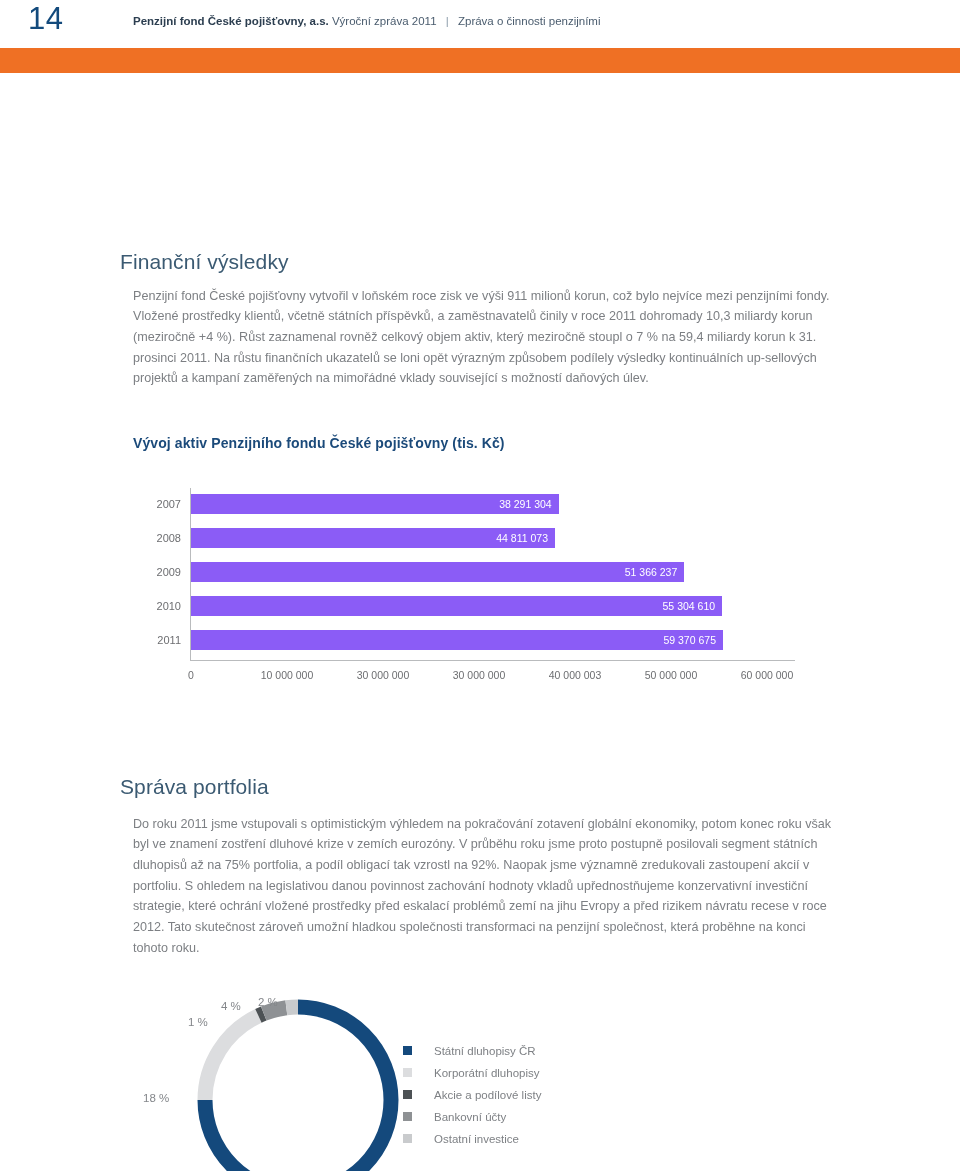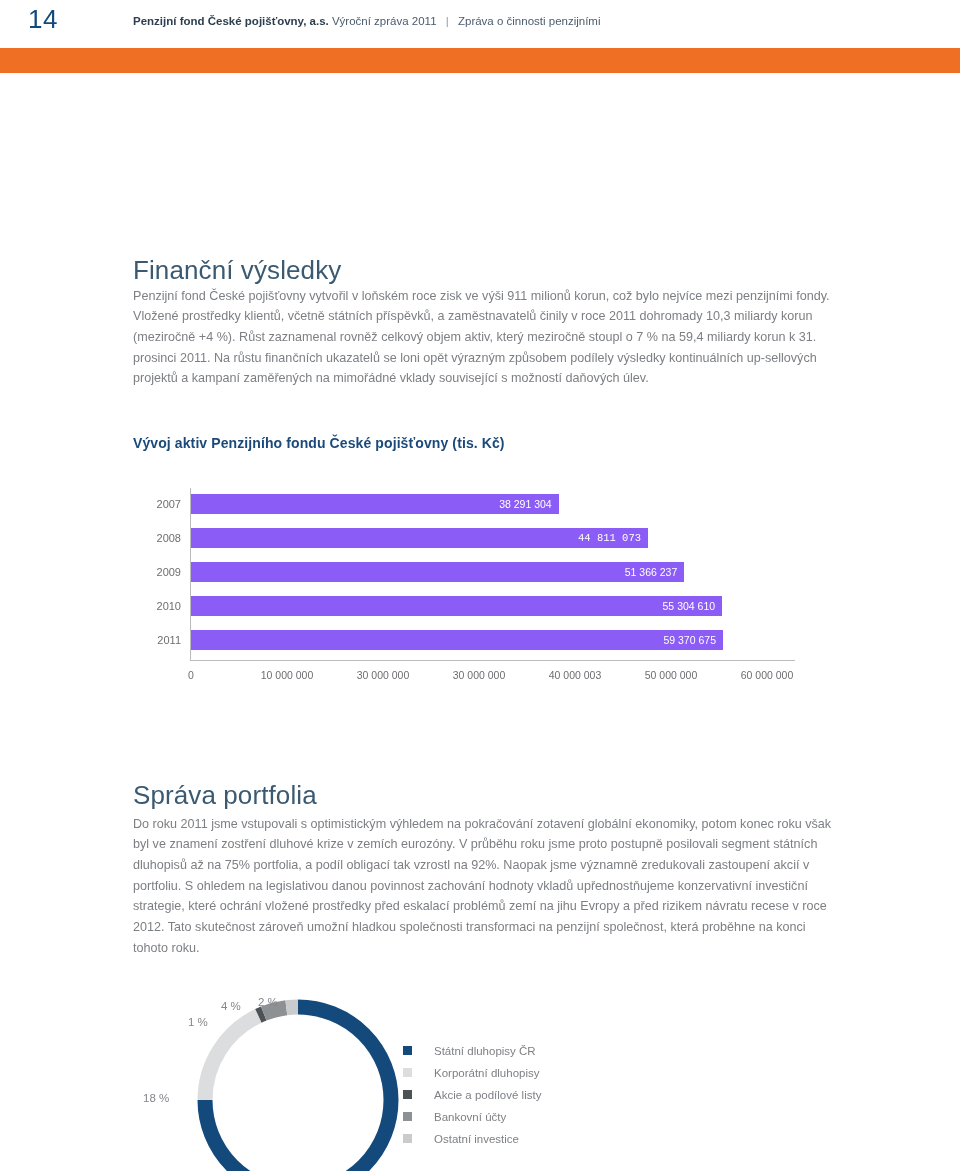--- a/index.html
+++ b/index.html
@@ -21,21 +21,21 @@
   #page-header {
     position: absolute;
     top: 0; left: 0;
     width: 960px;
     height: 44px;
   }
   #page-number {
     position: absolute;
     left: 28px;
     top: 2px;
-    font-size: 26px;
+    font-size: 31px;
     color: #134a7c;
     letter-spacing: 0.5px;
     font-weight: 400;
     line-height: 34px;
   }
   #header-text {
     position: absolute;
     left: 133px;
     top: 14px;
     font-size: 11.5px;
@@ -57,22 +57,22 @@
   
   #content {
     position: absolute;
     left: 0;
     top: 73px;
     width: 960px;
   }
 
   .section-heading {
     position: absolute;
-    left: 133px;
-    font-size: 26px;
+    left: 120px;
+    font-size: 21px;
     color: #3b5a72;
     font-weight: 400;
     letter-spacing: 0.1px;
     white-space: nowrap;
   }
 
   .body-copy {
     position: absolute;
     left: 133px;
     width: 700px;
@@ -238,21 +238,21 @@
     <div id="bar-axis-h"></div>
 
     <div class="bar-row" style="top:0px;">
       <div class="bar-cat-label">2007</div>
       <div class="bar-fill" style="width: 367.718px;">
         <span class="bar-value">38 291 304</span>
       </div>
     </div>
     <div class="bar-row" style="top:34px;">
       <div class="bar-cat-label">2008</div>
-      <div class="bar-fill" style="width: 457px; font-family: Liberation Mono, monospace;">
+      <div class="bar-fill" style="width: 364px;">
         <span class="bar-value">44 811 073</span>
       </div>
     </div>
     <div class="bar-row" style="top:68px;">
       <div class="bar-cat-label">2009</div>
       <div class="bar-fill" style="width: 493.279px;">
         <span class="bar-value">51 366 237</span>
       </div>
     </div>
     <div class="bar-row" style="top:102px;">

